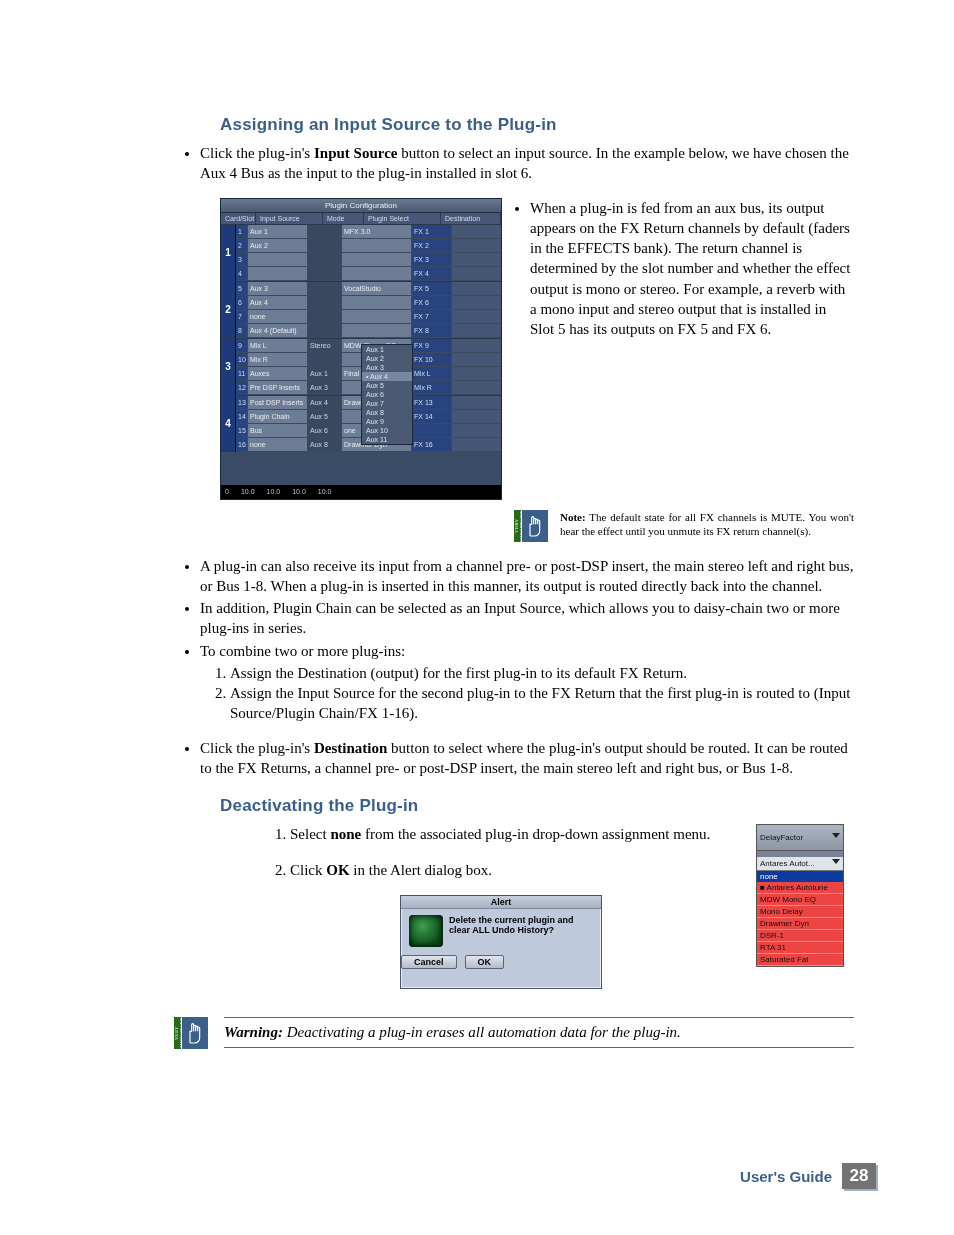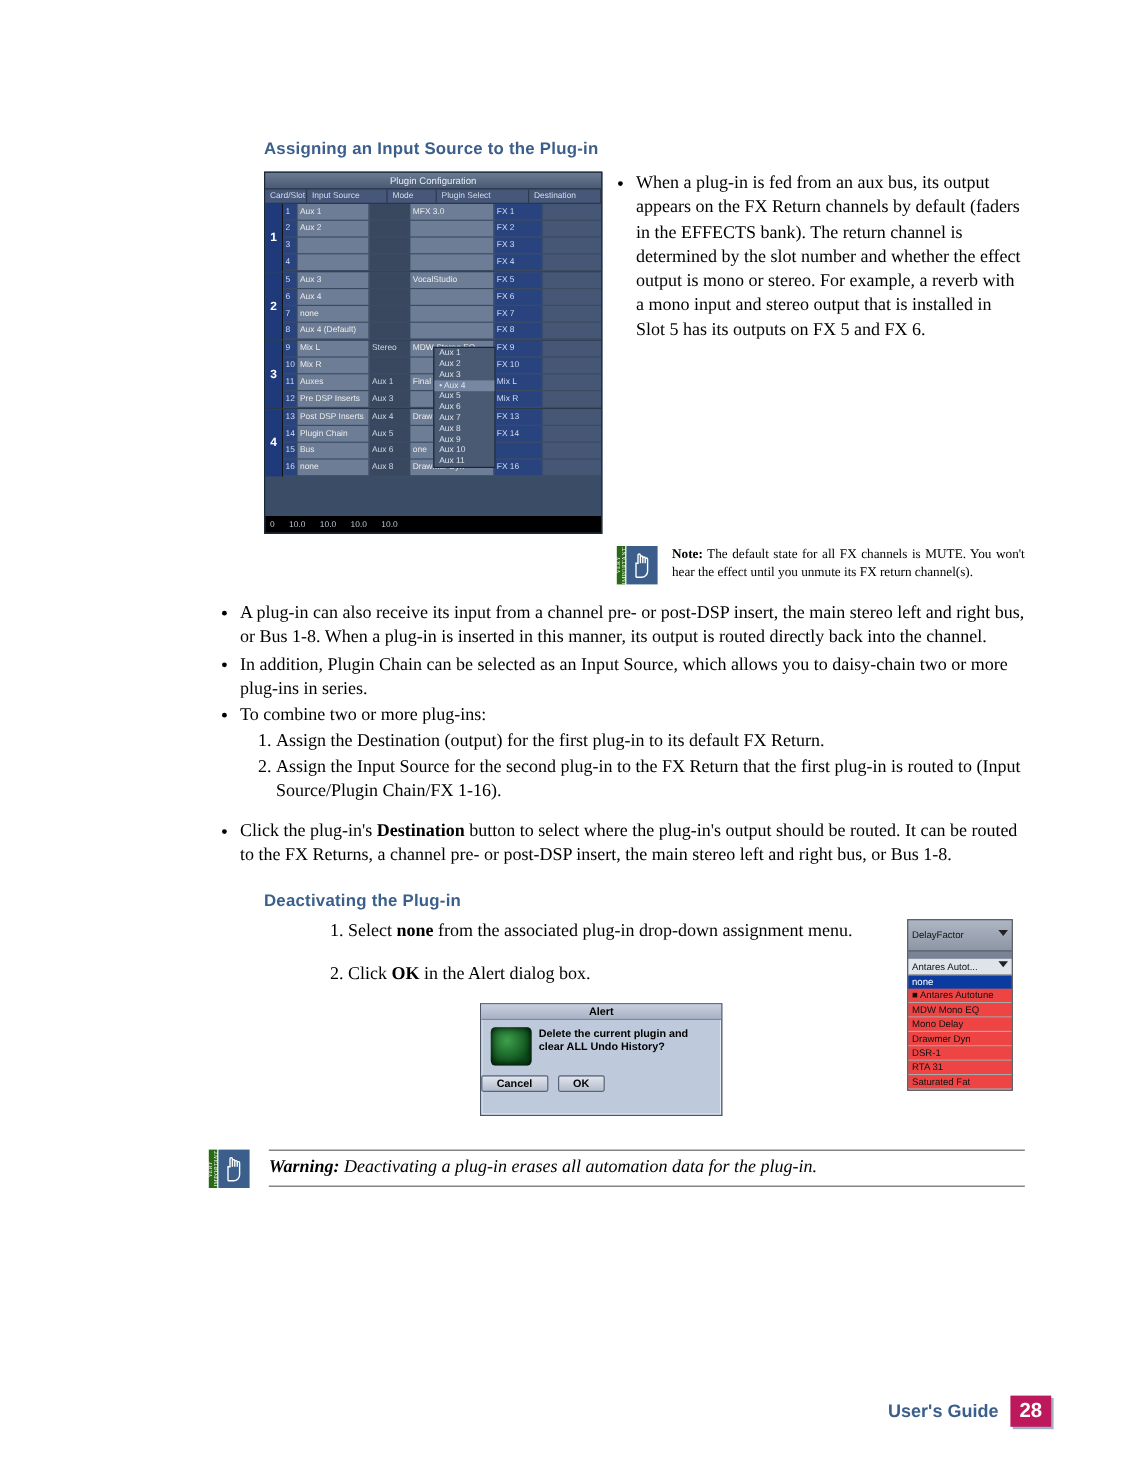--- a/index.html
+++ b/index.html
@@ -13,21 +13,21 @@
   .page {
     padding: 115px 100px 50px 180px;
     box-sizing: border-box;
     position: relative;
     min-height: 1235px;
   }
   h2.section-heading {
     font-family: 'Arial Narrow', Arial, sans-serif;
     font-weight: bold;
     color: #3b5f8a;
-    font-size: 14px;
+    font-size: 17px;
     margin: 0 0 8px 40px;
     letter-spacing: 0.2px;
   }
   .body-text, .bullet-text, .num-text {
     font-size: 15px;
     line-height: 1.35;
   }
   .indent-block {
     margin-left: 90px;
     margin-right: 10px;
@@ -309,40 +309,45 @@
     align-items: center;
     gap: 10px;
   }
   .footer .guide {
     font-family: 'Arial Narrow', Arial, sans-serif;
     color: #3b5f8a;
     font-weight: bold;
     font-size: 15px;
   }
   .footer .pnum {
-    background: #be185d;
+    background: #737373;
     color: #fff;
     font-family: Arial, sans-serif;
     font-weight: bold;
     font-size: 17px;
     width: 34px;
     height: 26px;
     box-shadow: 2px 2px 0 #9fb0c9;
     display: flex;
     align-items: center;
     justify-content: center;
   }
 </style>
 </head>
 <body>
 
 <div class="page">
 
   <h2 class="section-heading">Assigning an Input Source to the Plug-in</h2>
 
+  <ul class="bullets indent-block">
+    <li class="bullet-text">
+      <span>Click the plug-in's </span><span class="bold">Input Source</span><span> button to select an input source. In the example below, we have chosen the Aux 4 Bus as the input to the plug-in installed in slot 6.</span>
+    </li>
+  </ul>
 
   <div class="two-col">
     <div class="left-img">
       <div class="plugin-header">Plugin Configuration</div>
       <div class="plugin-cols">
         <div style="width:26px">Card/Slot</div>
         <div style="width:58px">Input Source</div>
         <div style="width:32px">Mode</div>
         <div style="width:68px">Plugin Select</div>
         <div style="flex:1">Destination</div>

